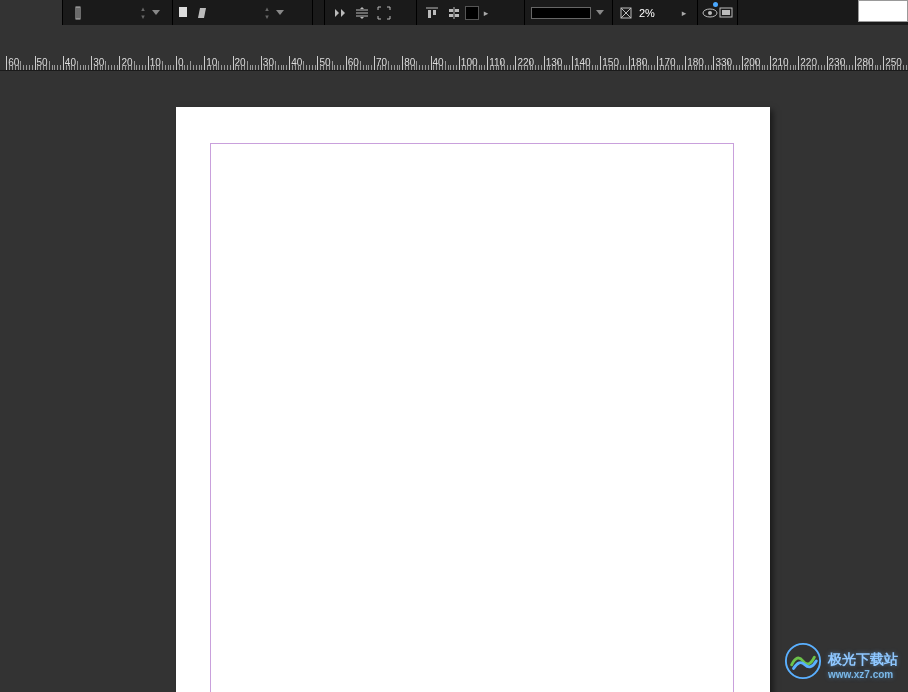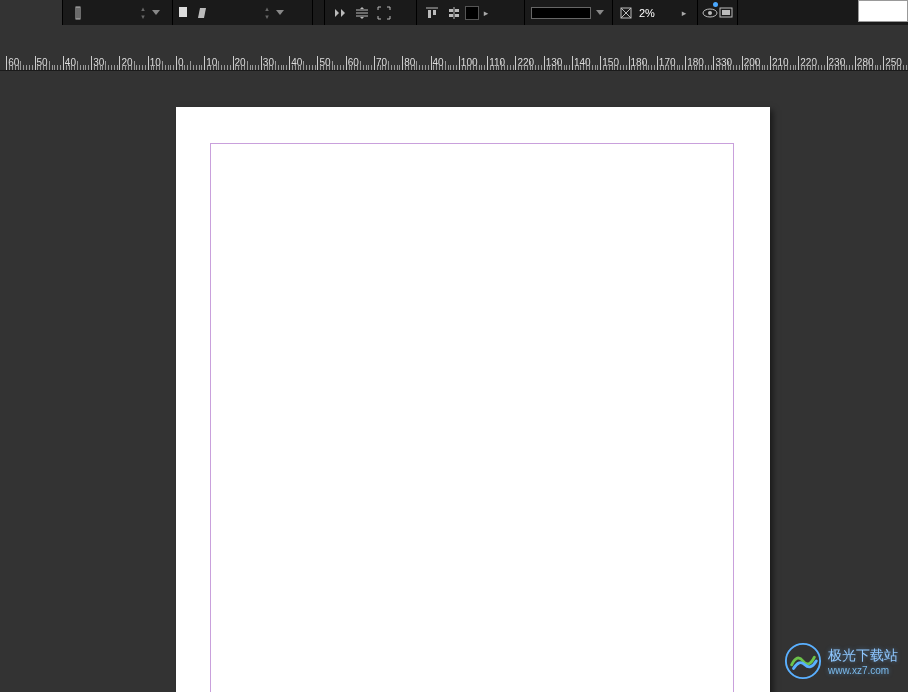--- a/index.html
+++ b/index.html
@@ -192,23 +192,24 @@
   height: 740px;
   border: 1px solid #c9a0dc;
 }
 
 
 .watermark {
   position: absolute;
   right: 10px;
   bottom: 12px;
   display: flex;
-  align-items: center;
+  align-items: flex-end;
   gap: 6px;
   pointer-events: none;
+  font-weight: bold;
 }
 .wm-logo {
   width: 38px;
   height: 38px;
 }
 .wm-text {
   display: flex;
   flex-direction: column;
   color: #8fc7ff;
   font-size: 14px;

